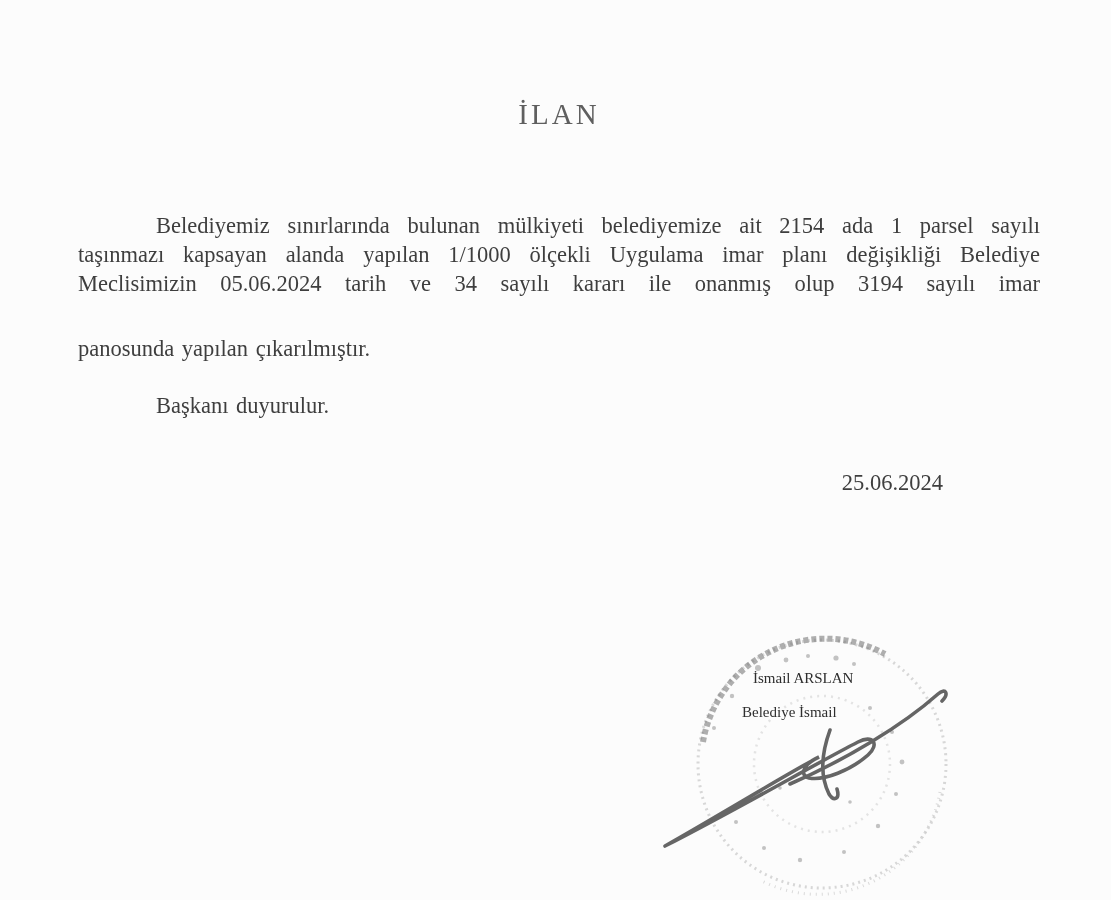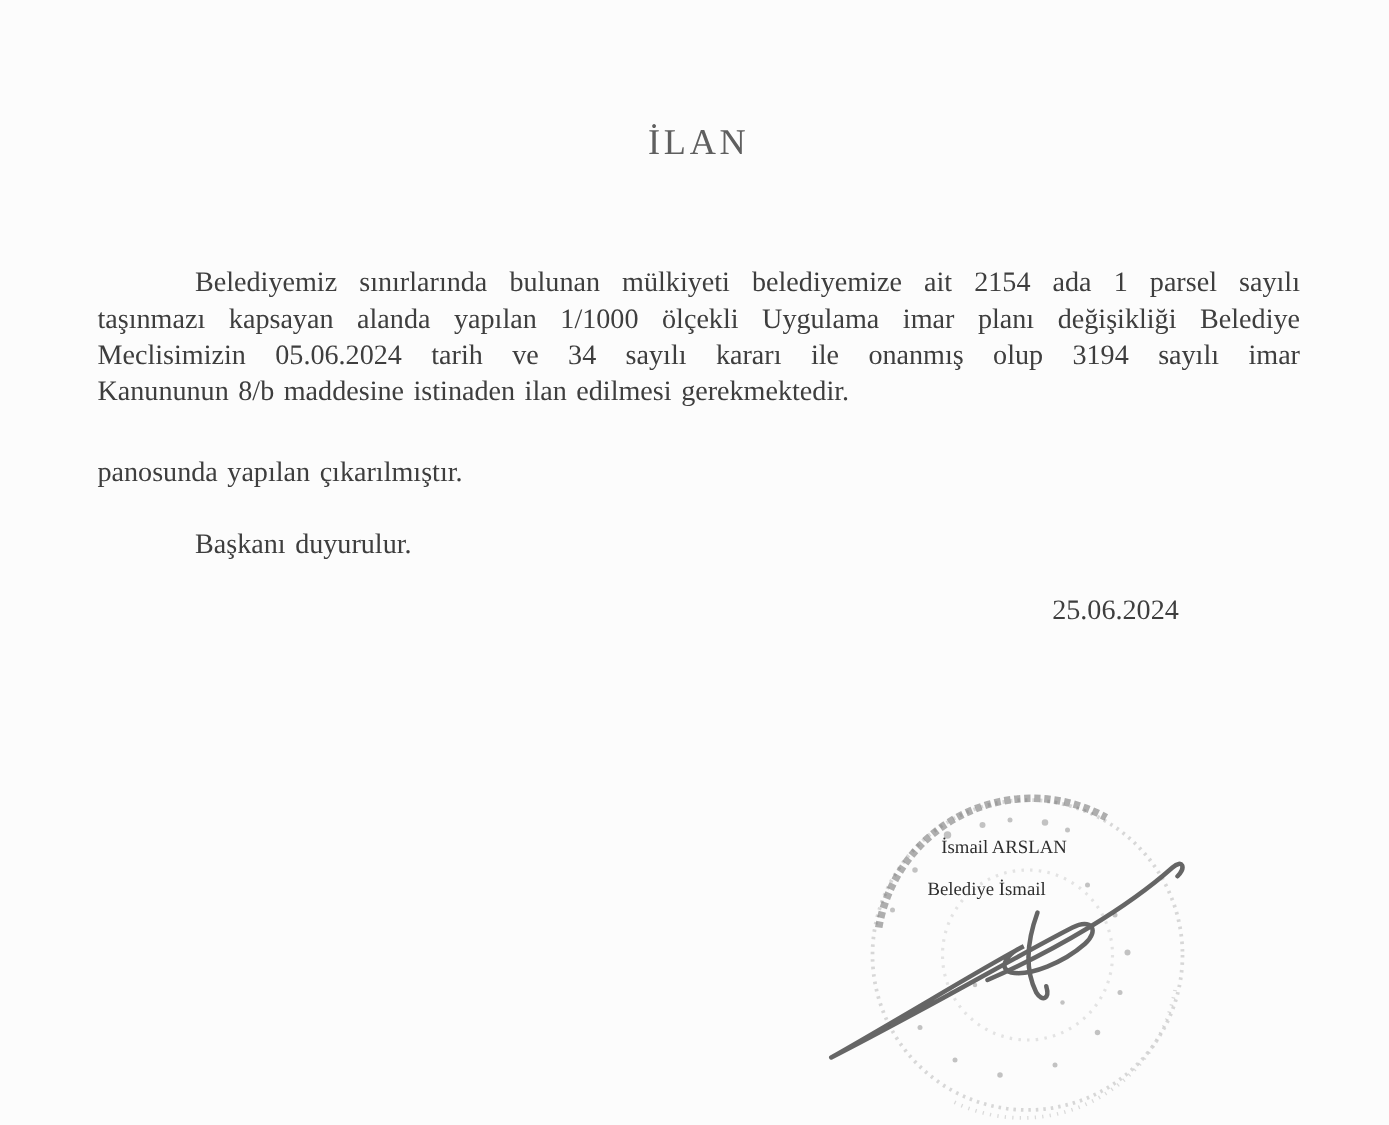--- a/index.html
+++ b/index.html
@@ -31,21 +31,21 @@
     word-spacing: 2px;
   }
   .para { margin: 0; }
   .para-2 { margin-top: 36px; }
   .para-3 { margin-top: 28px; }
   .line { text-align: justify; text-align-last: justify; }
   .line.first { text-indent: 78px; }
   .line.last { text-align: left; text-align-last: auto; }
 
   .doc-date {
-    margin-top: 24px;
+    margin-top: 48px;
     text-align: right;
     padding-right: 97px;
     font-size: 22.5px;
   }
 
   .signature-area {
     position: absolute;
     left: 640px; top: 612px;
     width: 370px; height: 288px;
   }
@@ -66,21 +66,20 @@
 <div class="page">
 
   <div class="doc-title">İLAN</div>
 
   <div class="doc-body">
 
     <div class="para para-1">
       <div class="line first">Belediyemiz sınırlarında bulunan mülkiyeti belediyemize ait 2154 ada 1 parsel sayılı</div>
       <div class="line">taşınmazı kapsayan alanda yapılan 1/1000 ölçekli Uygulama imar planı değişikliği Belediye</div>
       <div class="line">Meclisimizin 05.06.2024 tarih ve 34 sayılı kararı ile onanmış olup 3194 sayılı imar</div>
-      <div class="line last">Kanununun 8/b maddesine istinaden ilan edilmesi gerekmektedir.</div>
     </div>
 
     <div class="para para-2">
       <div class="line last">panosunda yapılan çıkarılmıştır.</div>
     </div>
 
     <div class="para para-3">
       <div class="line first last">Başkanı duyurulur.</div>
     </div>
 

